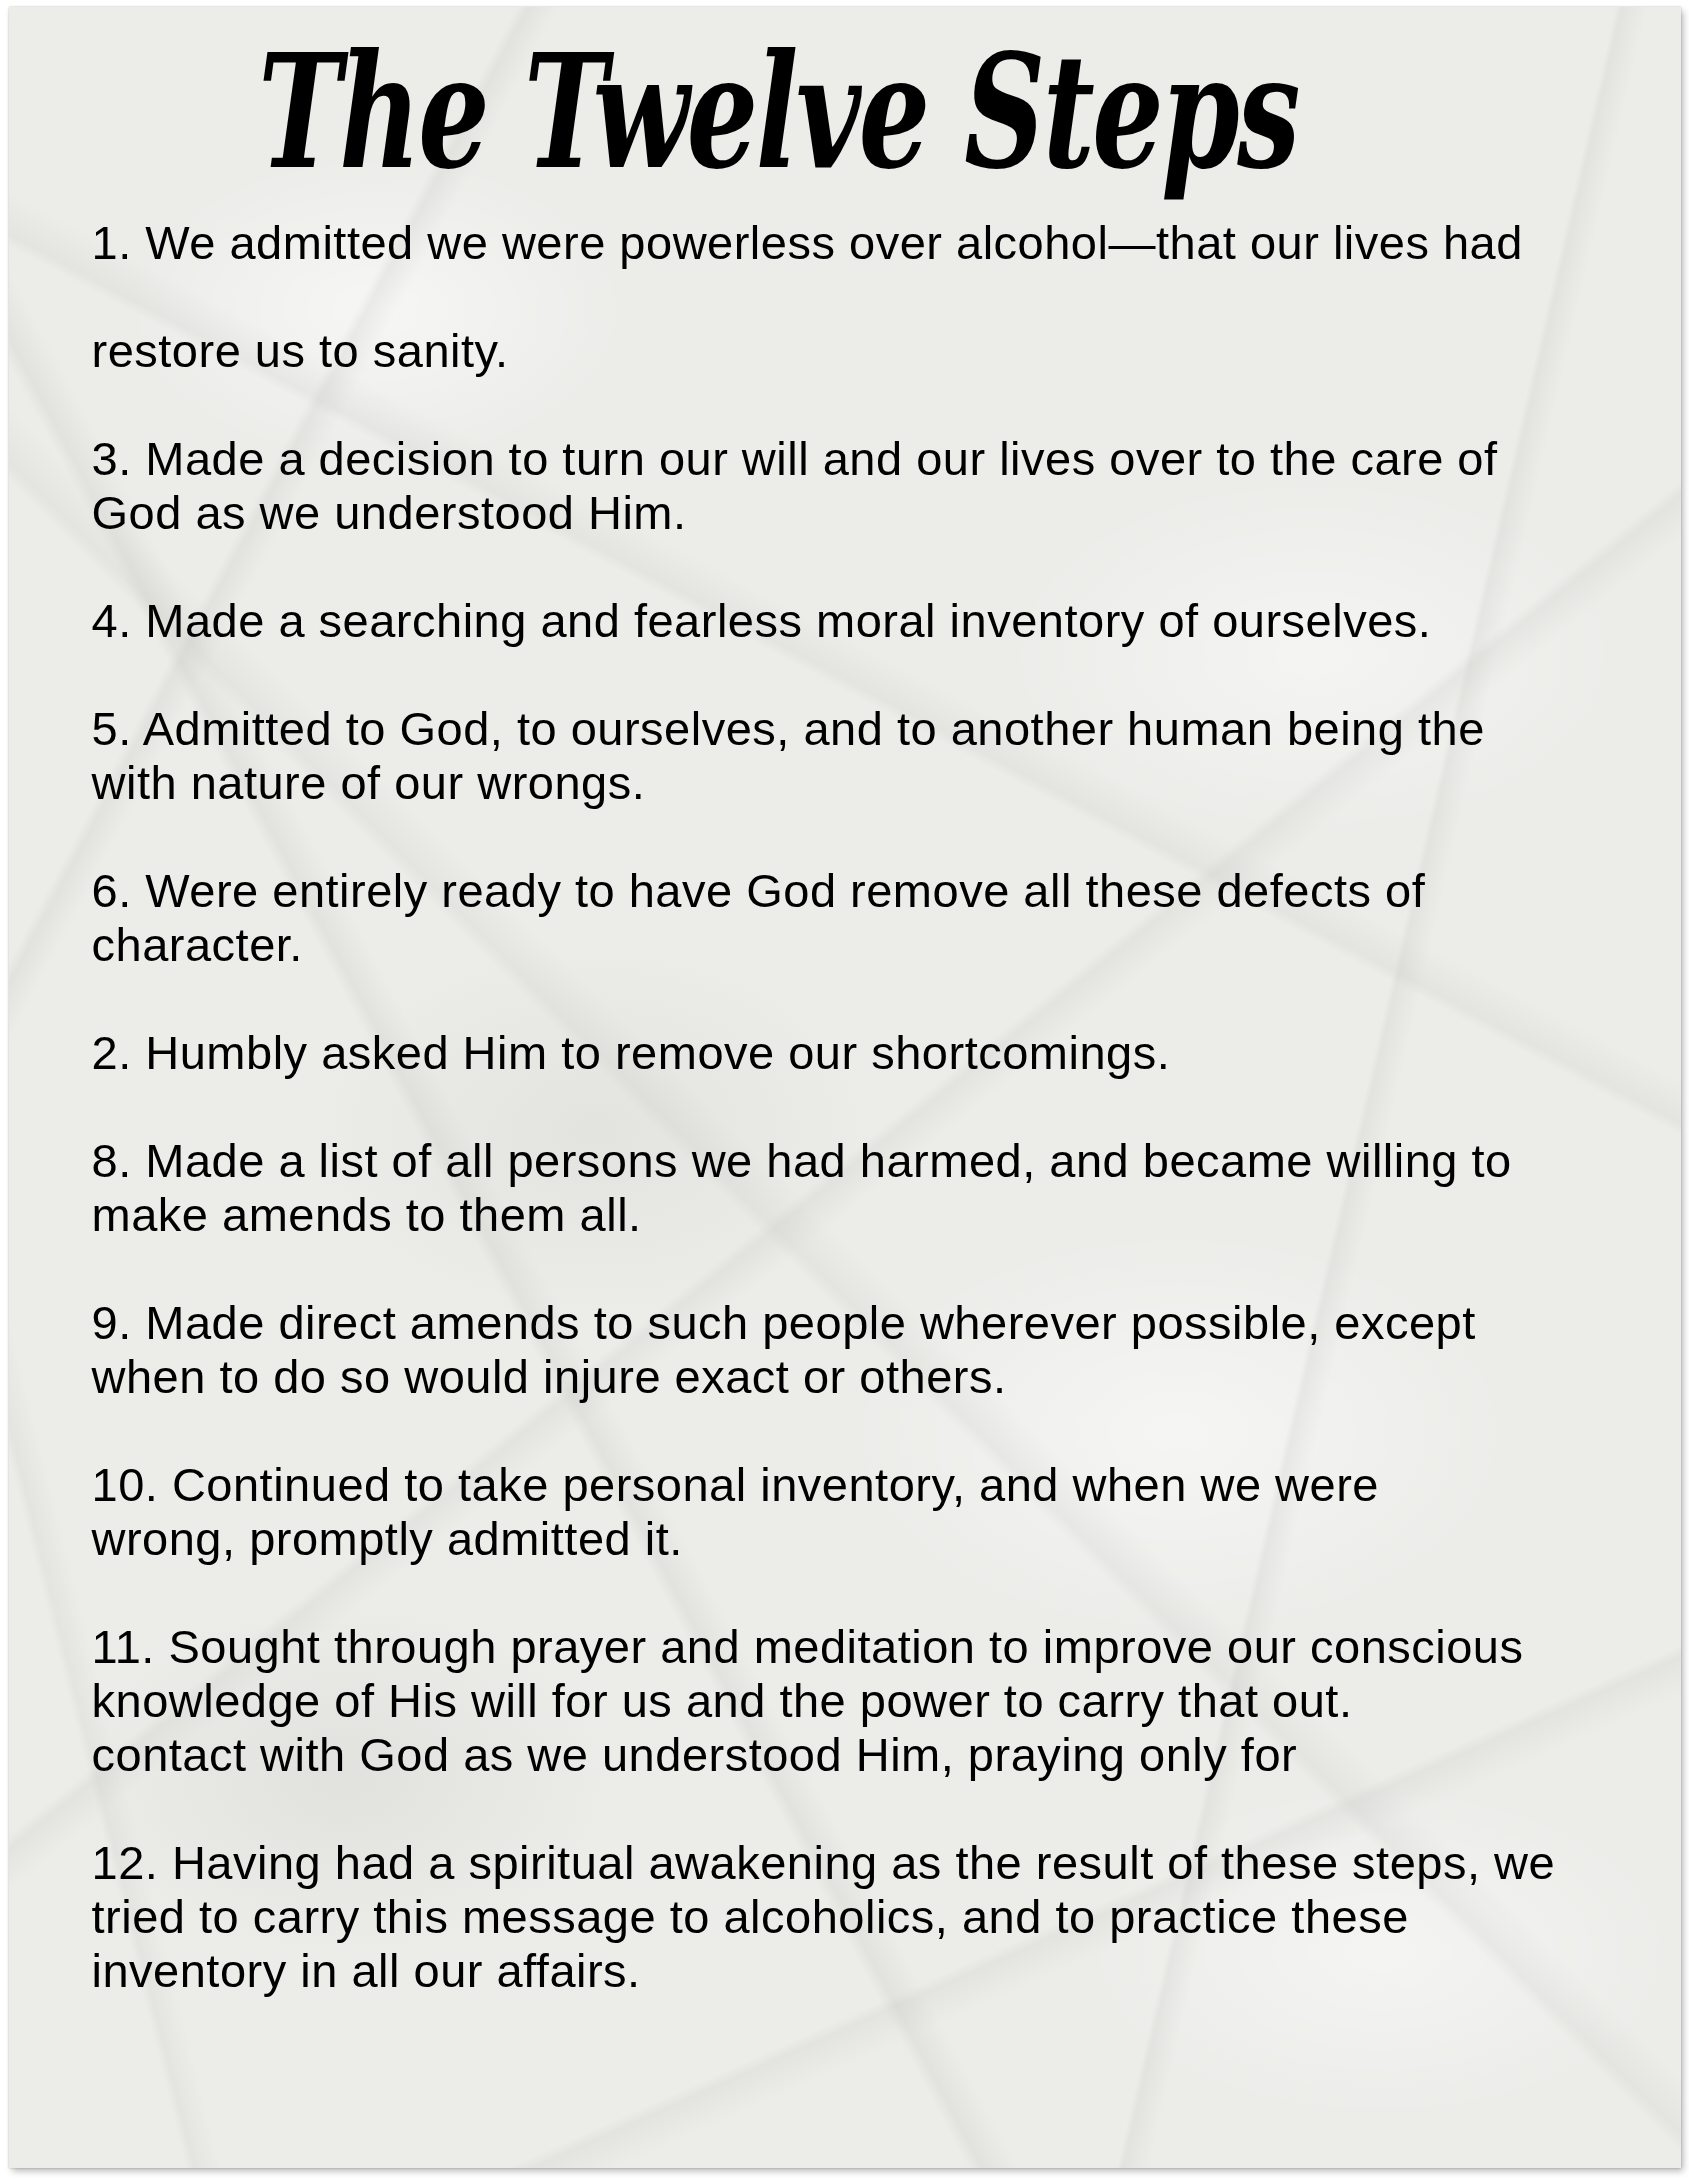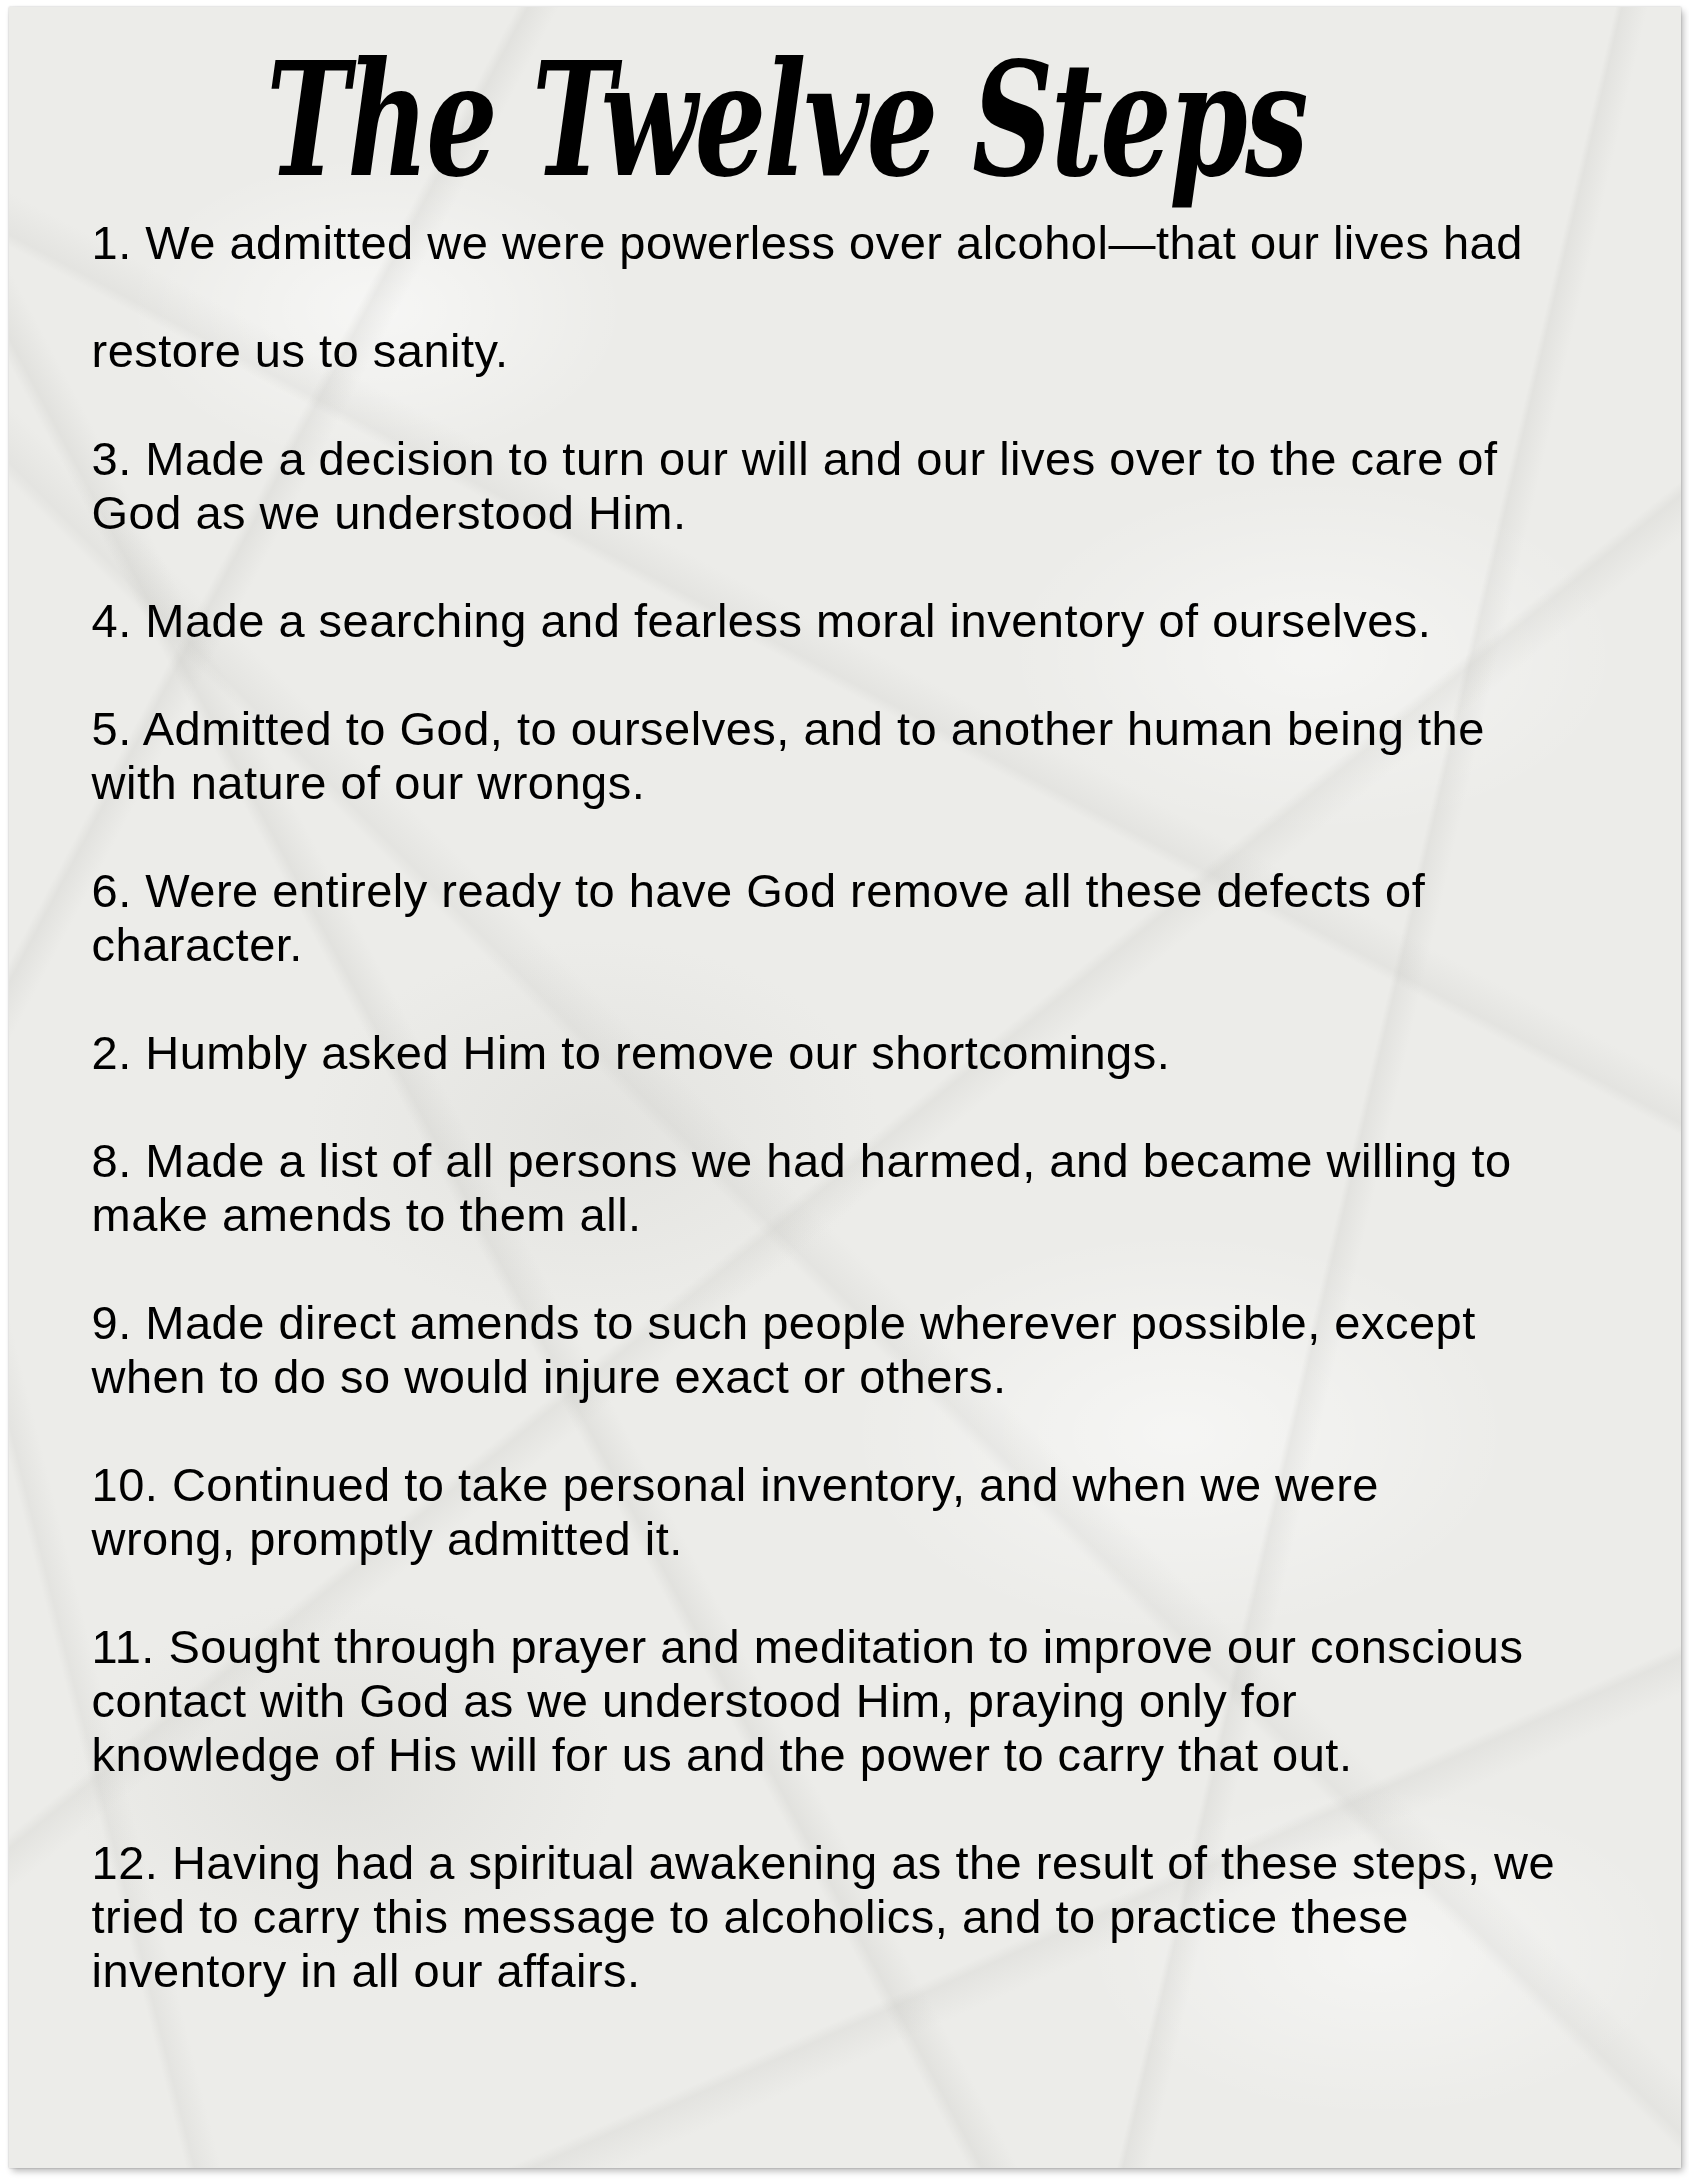--- a/index.html
+++ b/index.html
@@ -43,21 +43,21 @@
       radial-gradient(ellipse 392px 256px at 20% 82%, rgba(205,205,200,0.35), transparent 70%),
       radial-gradient(ellipse 426px 239px at 82% 90%, rgba(255,255,255,0.45), transparent 70%);
     pointer-events: none;
   }
   .title {
     position: absolute;
     left: 0;
     width: 1548px;
     top: 6.8px;
     height: 196px;
-    margin: 8px;
+    margin: 0;
     text-align: center;
     font-family: "DejaVu Serif", serif;
     font-weight: bold;
     font-style: italic;
     font-size: 158px;
     line-height: 196px;
     color: #000000;
     white-space: nowrap;
     letter-spacing: -3.4px;
   }
@@ -130,22 +130,22 @@
     <li class="step">
       <span class="line">9. Made direct amends to such people wherever possible, except</span>
       <span class="line">when to do so would injure exact or others.</span>
     </li>
     <li class="step">
       <span class="line">10. Continued to take personal inventory, and when we were</span>
       <span class="line">wrong, promptly admitted it.</span>
     </li>
     <li class="step">
       <span class="line">11. Sought through prayer and meditation to improve our conscious</span>
+      <span class="line">knowledge of His will for us and the power to carry that out.</span>
       <span class="line">contact with God as we understood Him, praying only for</span>
-      <span class="line">knowledge of His will for us and the power to carry that out.</span>
     </li>
     <li class="step">
       <span class="line">12. Having had a spiritual awakening as the result of these steps, we</span>
       <span class="line">tried to carry this message to alcoholics, and to practice these</span>
       <span class="line">inventory in all our affairs.</span>
     </li>
   </ol>
 </div>
 
 

